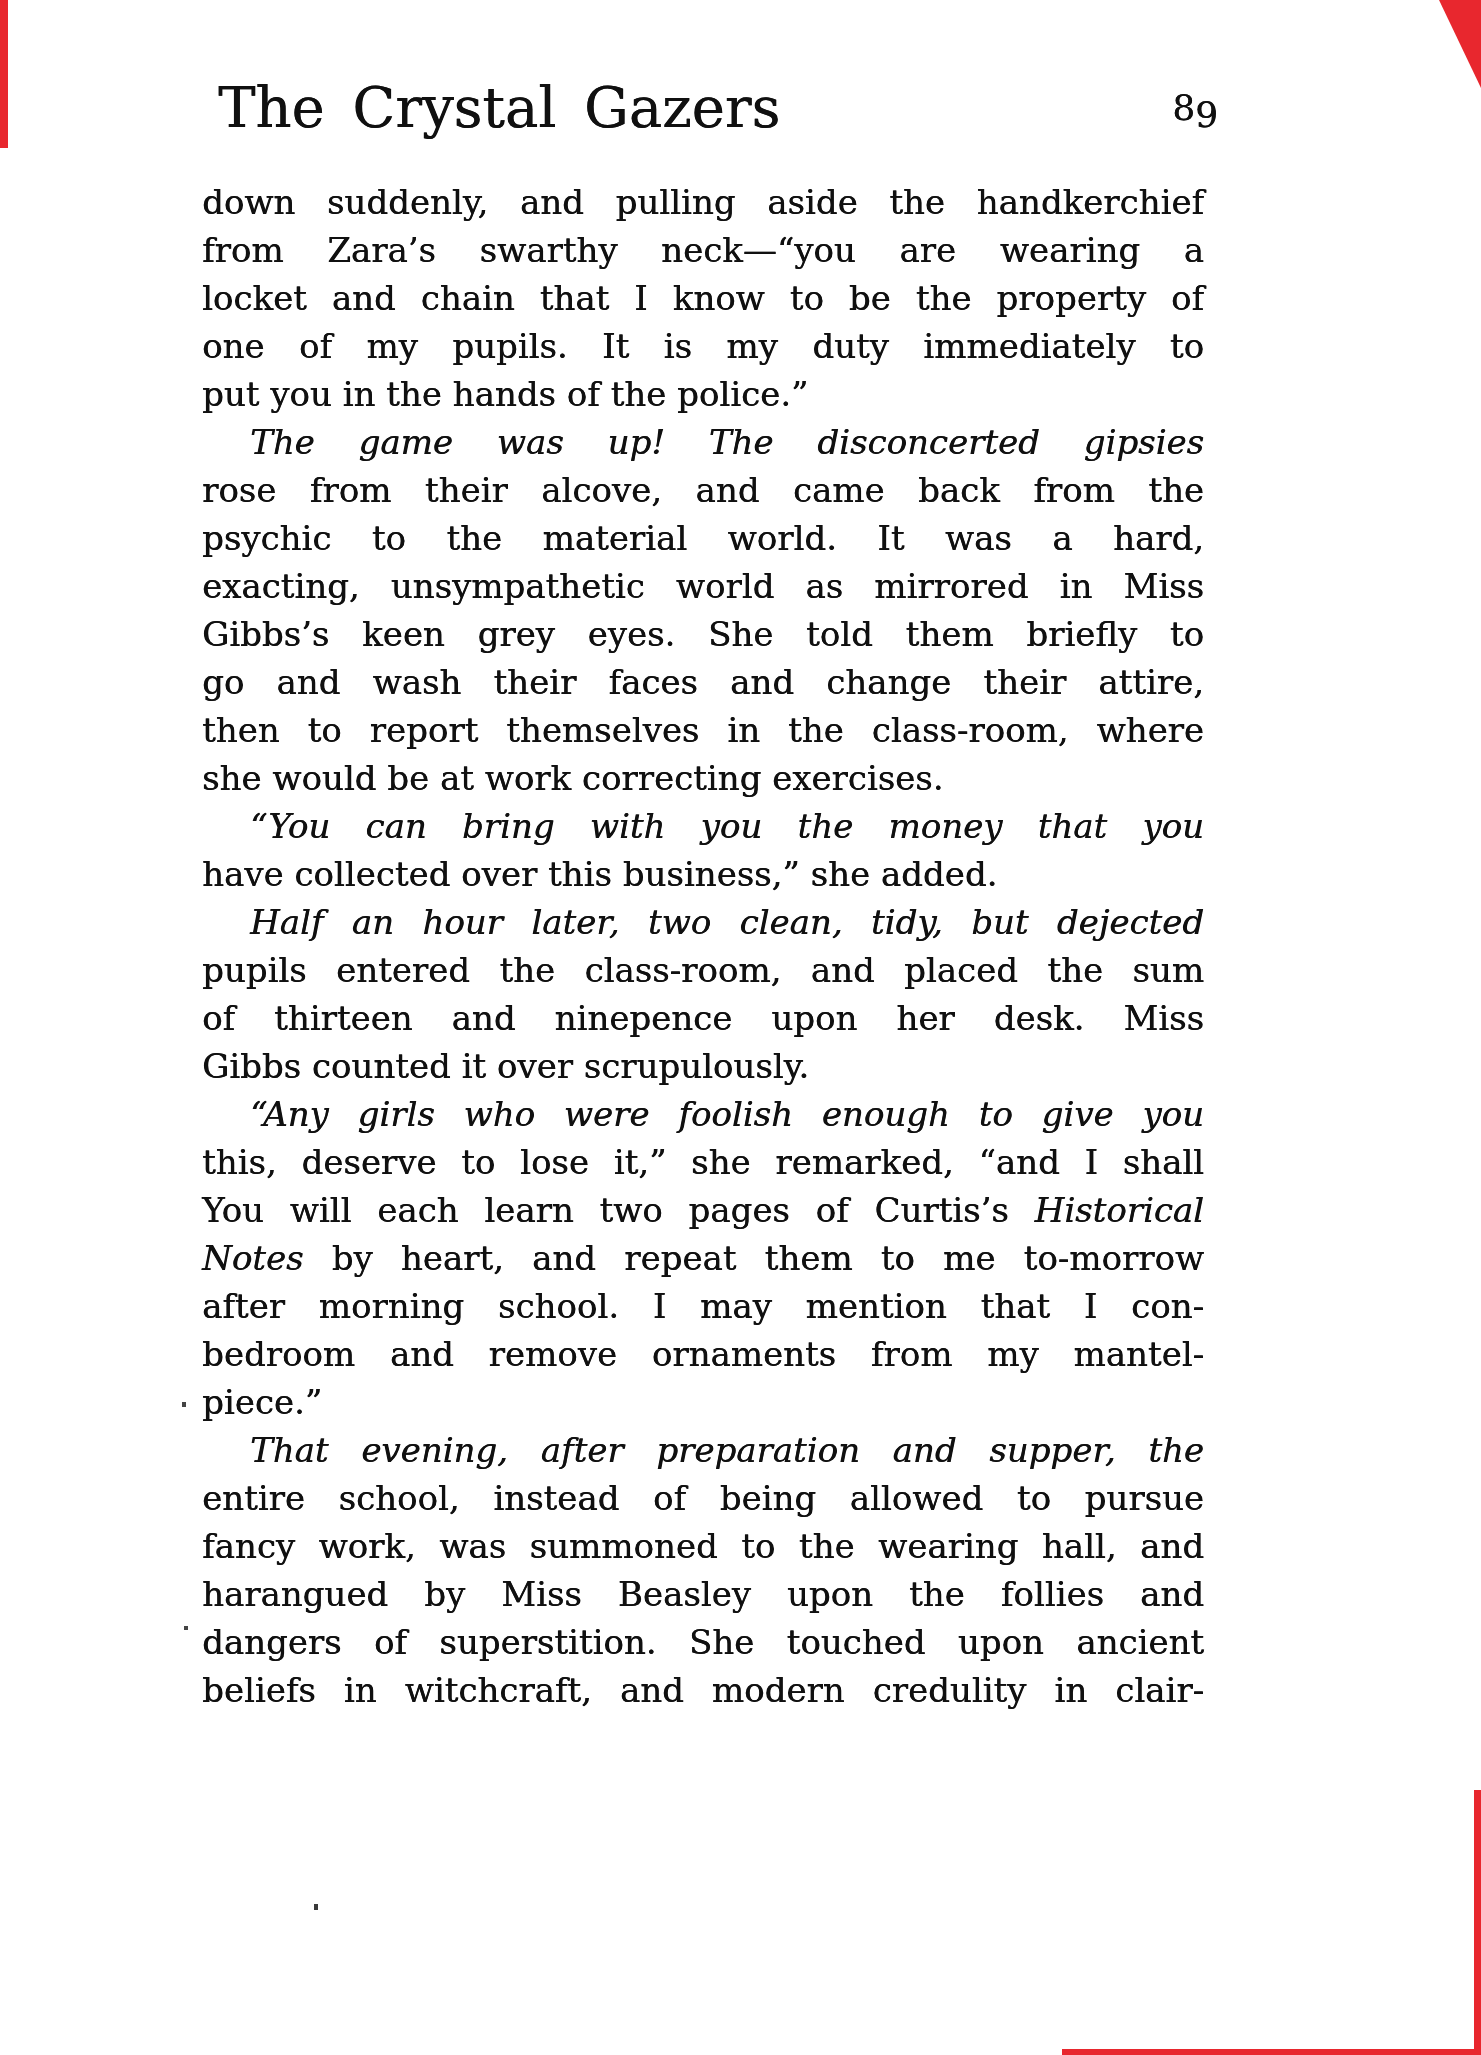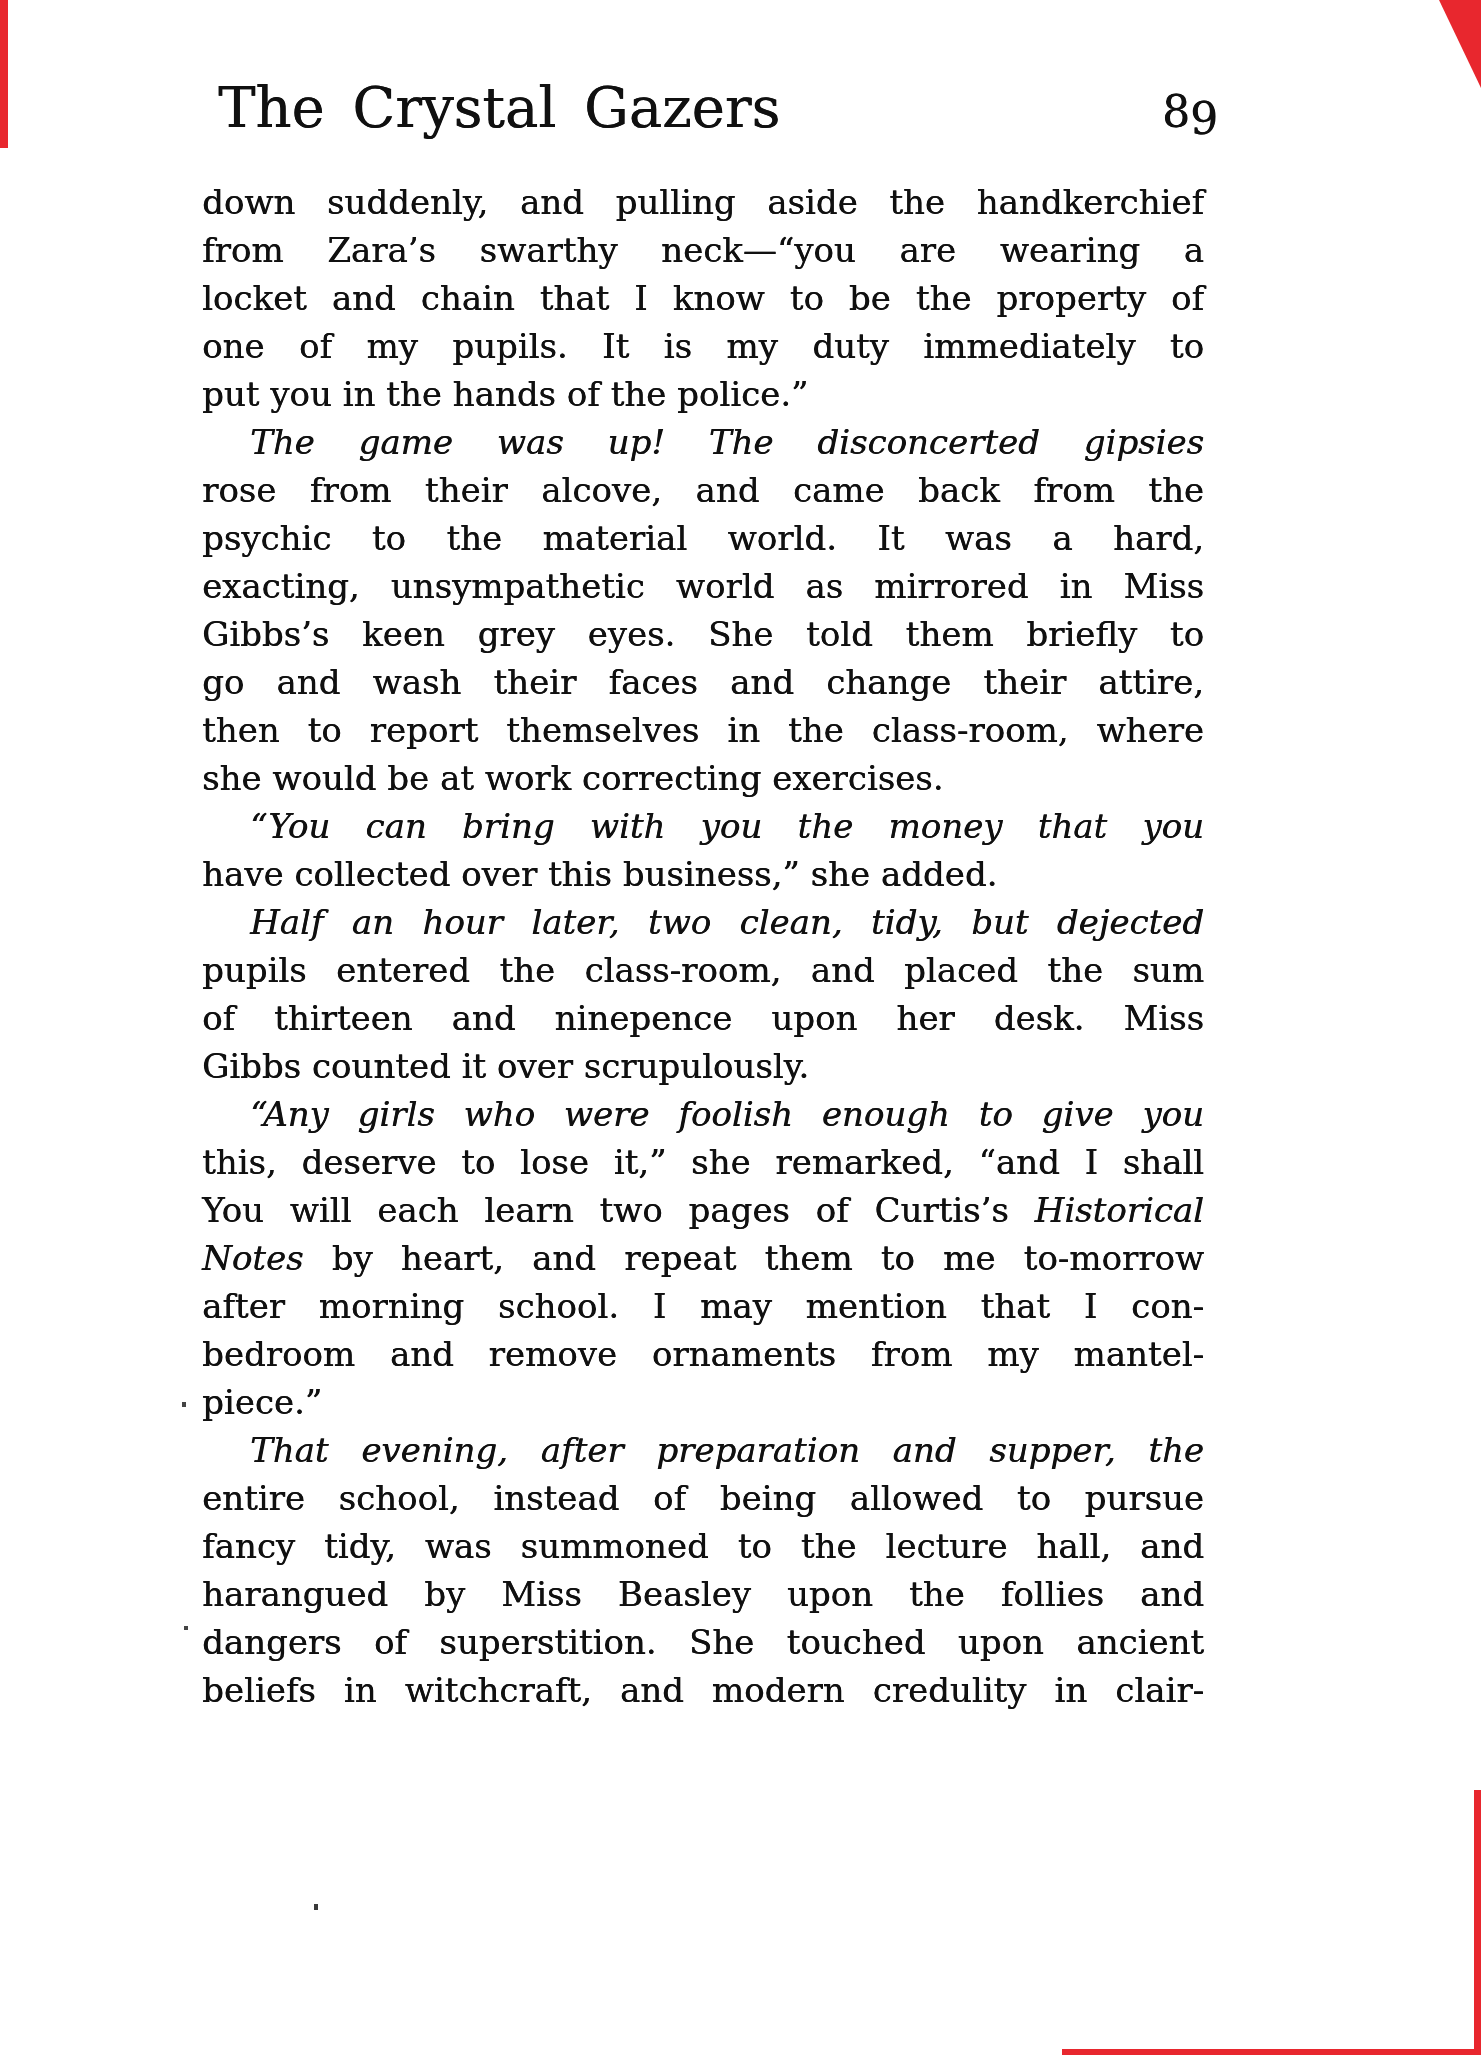--- a/index.html
+++ b/index.html
@@ -9,21 +9,21 @@
     font-family:"DejaVu Serif","Liberation Serif",serif;
   }
   .page{position:absolute;inset:0;}
   .running-header{
     position:absolute;left:218px;top:80px;width:1002px;
     text-align:left;font-size:56px;line-height:1;word-spacing:10px;
     white-space:nowrap;text-shadow:0.4px 0 currentColor;
   }
   .page-number{
     position:absolute;top:90px;left:1050px;width:168px;
-    text-align:right;font-size:44px;line-height:1;
+    text-align:right;font-size:36px;line-height:1;
     text-shadow:0.4px 0 currentColor;
   }
   .page-number .dn2{display:inline-block;transform:translateY(7px);}
   .text-block{position:absolute;left:202px;top:178px;width:1002px;}
   .line{
     height:48px;line-height:48px;font-size:34px;
     text-align:justify;text-align-last:justify;
     text-shadow:0.4px 0 currentColor;
   }
   .line.last{text-align:left;text-align-last:left;}
@@ -70,21 +70,21 @@
       <div class="line last"><span>Gibbs counted it over scrupulously.</span></div>
       <div class="line ind"><span>“Any girls who were foolish enough to give you</span></div>
       <div class="line"><span>this, deserve to lose it,” she remarked, “and I shall</span></div>
       <div class="line"><span>You will each learn two pages of Curtis’s </span><span class="it">Historical</span></div>
       <div class="line"><span class="it">Notes</span><span> by heart, and repeat them to me to-morrow</span></div>
       <div class="line"><span>after morning school.  I may mention that I con-</span></div>
       <div class="line"><span>bedroom and remove ornaments from my mantel-</span></div>
       <div class="line last"><span>piece.”</span></div>
       <div class="line ind"><span>That evening, after preparation and supper, the</span></div>
       <div class="line"><span>entire school, instead of being allowed to pursue</span></div>
-      <div class="line"><span>fancy tidy, was summoned to the lecture hall, and</span></div>
+      <div class="line"><span>fancy work, was summoned to the wearing hall, and</span></div>
       <div class="line"><span>harangued by Miss Beasley upon the follies and</span></div>
       <div class="line"><span>dangers of superstition.  She touched upon ancient</span></div>
       <div class="line"><span>beliefs in witchcraft, and modern credulity in clair-</span></div>
     </div>
 
   <div>
     <div class="wedge" style="border-top: 88px solid rgb(232, 39, 46); border-left: 42px solid transparent;"></div>
   <div class="mark" style="left: 0px; top: 0px; width: 8px; height: 148px; background: rgb(232, 39, 46);"></div>
       <div class="mark" style="left: 1474px; top: 1790px; width: 7px; height: 265px; background: rgb(232, 39, 46);"></div>
       <div class="mark" style="left: 1062px; top: 2049px; width: 419px; height: 6px; background: rgb(232, 39, 46);"></div>

